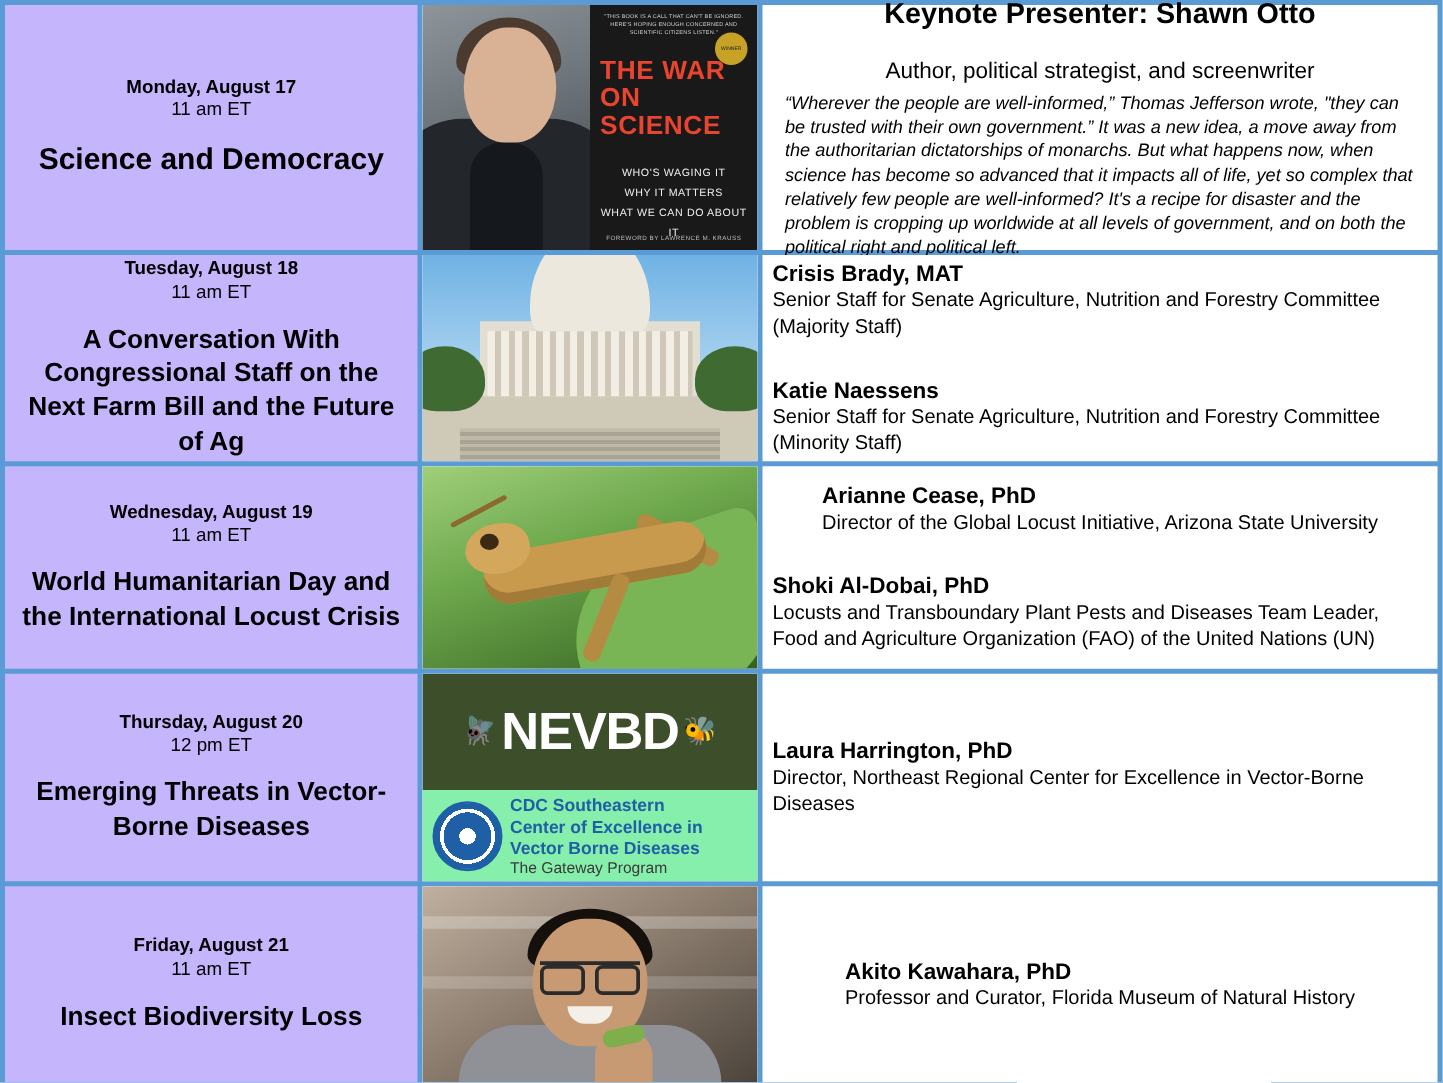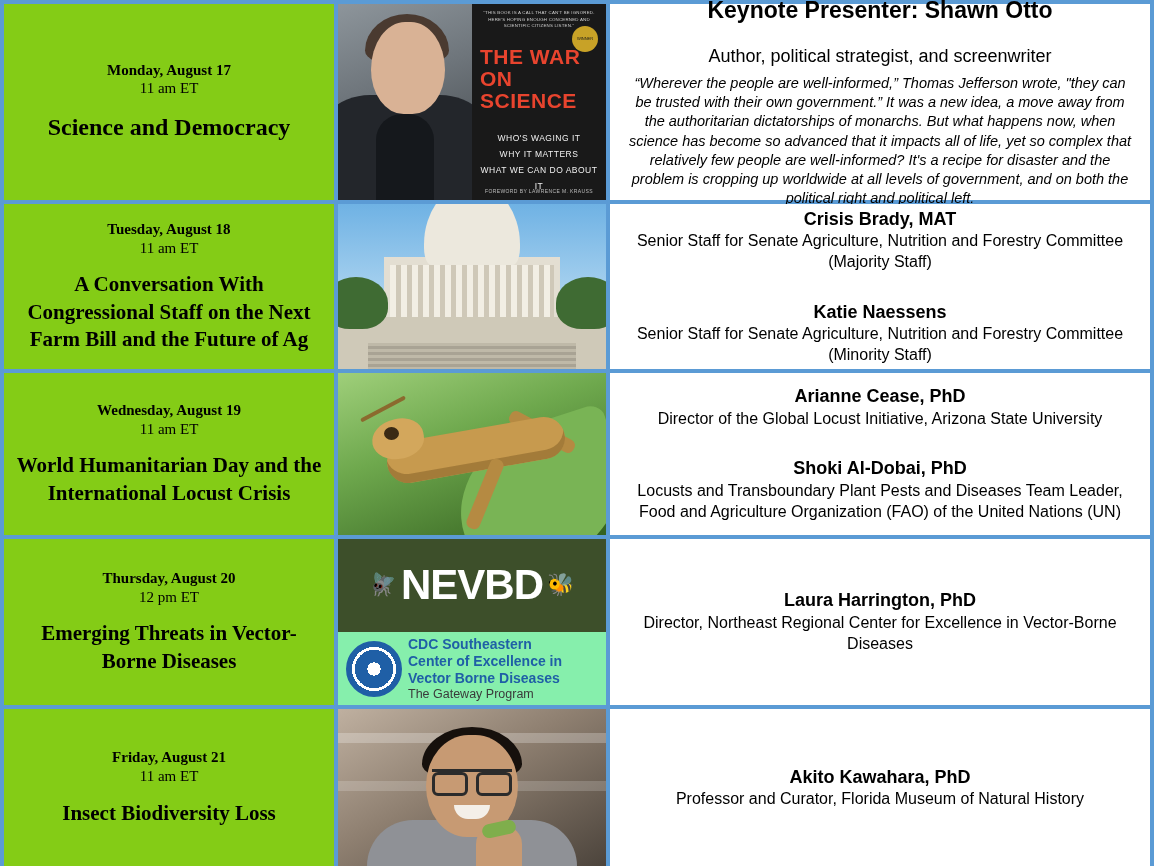--- a/index.html
+++ b/index.html
@@ -27,29 +27,28 @@
     flex-direction: row;
     width: 100%;
     box-sizing: border-box;
     margin-bottom: 4px;
   }
   .row:last-child { margin-bottom: 0; }
 
   .cell-when {
     width: 330px;
     flex: 0 0 330px;
-    background: #84cc16;
+    background: #c4b5fd;
     box-sizing: border-box;
     display: flex;
     flex-direction: column;
     align-items: center;
     justify-content: center;
     padding: 6px 10px;
     text-align: center;
-    font-family: Liberation Serif, serif;
   }
   .cell-media {
     width: 268px;
     flex: 0 0 268px;
     background: #ffffff;
     box-sizing: border-box;
     margin: 0 4px;
     position: relative;
     overflow: hidden;
     display: flex;
@@ -58,21 +57,21 @@
   }
   .cell-people {
     flex: 1 1 auto;
     background: #ffffff;
     box-sizing: border-box;
     display: flex;
     flex-direction: column;
     align-items: center;
     justify-content: center;
     padding: 6px 8px;
-    text-align: center;
+    text-align: left;
   }
 
   .date {
     font-size: 15px;
     font-weight: bold;
     color: #000;
     line-height: 1.25;
   }
   .time {
     font-size: 15px;

